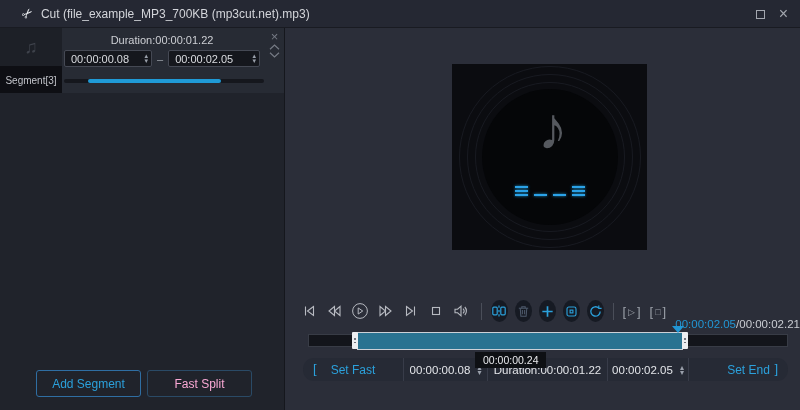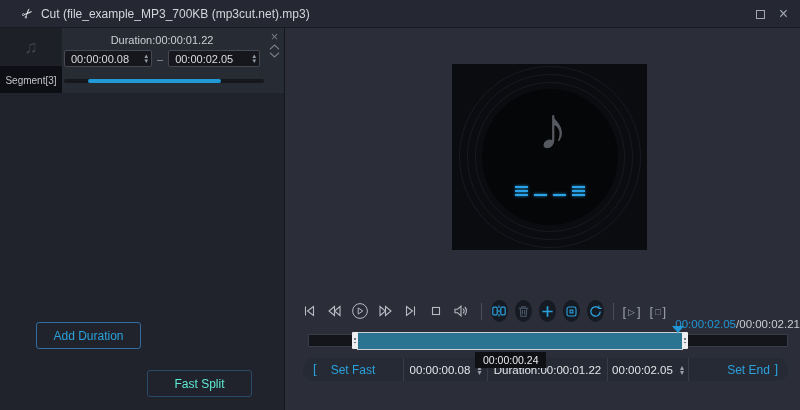--- a/index.html
+++ b/index.html
@@ -44,21 +44,21 @@
   .prog-fill { position:absolute; top:0; height:4px; background:#1f9ad6; border-radius:2px; }
   .card-side { position:absolute; right:4px; top:4px; display:flex; flex-direction:column;
     align-items:center; gap:2px; }
   .card-close { color:#767b85; font-size:13px; line-height:10px; cursor:pointer; }
 
   
   .bottom-btns { position:absolute; bottom:13px; left:36px; display:flex; gap:6px; }
   .btn-outline { width:105px; height:27px; border:1px solid #2f6ea3; border-radius:3px;
     background:transparent; color:#2ba1dc; font-size:12px; display:flex;
     align-items:center; justify-content:center; cursor:pointer; }
-  .btn-disabled { border-color:#2a4a66; color:#5eead4;margin-top:48px; }
+  .btn-disabled { border-color:#2a4a66; color:#f9a8d4; }
 
   
   .artwork { position:absolute; left:167px; top:36px; width:195px; height:186px;
     background:#0b0c10; overflow:hidden; }
   .ring { position:absolute; left:50%; top:50%; transform:translate(-50%,-50%);
     border-radius:50%; border:1.5px solid #181a21; }
   .r1 { width:182px; height:182px; } .r2 { width:166px; height:166px; }
   .r3 { width:150px; height:150px; }
   .disc { position:absolute; left:50%; top:50%; transform:translate(-50%,-50%);
     width:136px; height:136px; border-radius:50%; background:#050608; }
@@ -170,21 +170,21 @@
           <span>
             <svg width="11" height="6" viewBox="0 0 11 6">
                 <path d="M1 .8L5.5 5 10 .8" stroke="#767b85" stroke-width="1.2" fill="none"></path>
               </svg>
           </span>
         </div>
       </div>
     </div>
 
     <div class="bottom-btns">
-      <div class="btn-outline">Add Duration</div>
+      <div class="btn-outline">Add Segment</div>
       <div class="btn-outline btn-disabled">Fast Split</div>
     </div>
   </div>
 
   <div class="right-panel">
 
     <div class="artwork">
       <div class="ring r1"></div>
       <div class="ring r2"></div>
       <div class="ring r3"></div>

